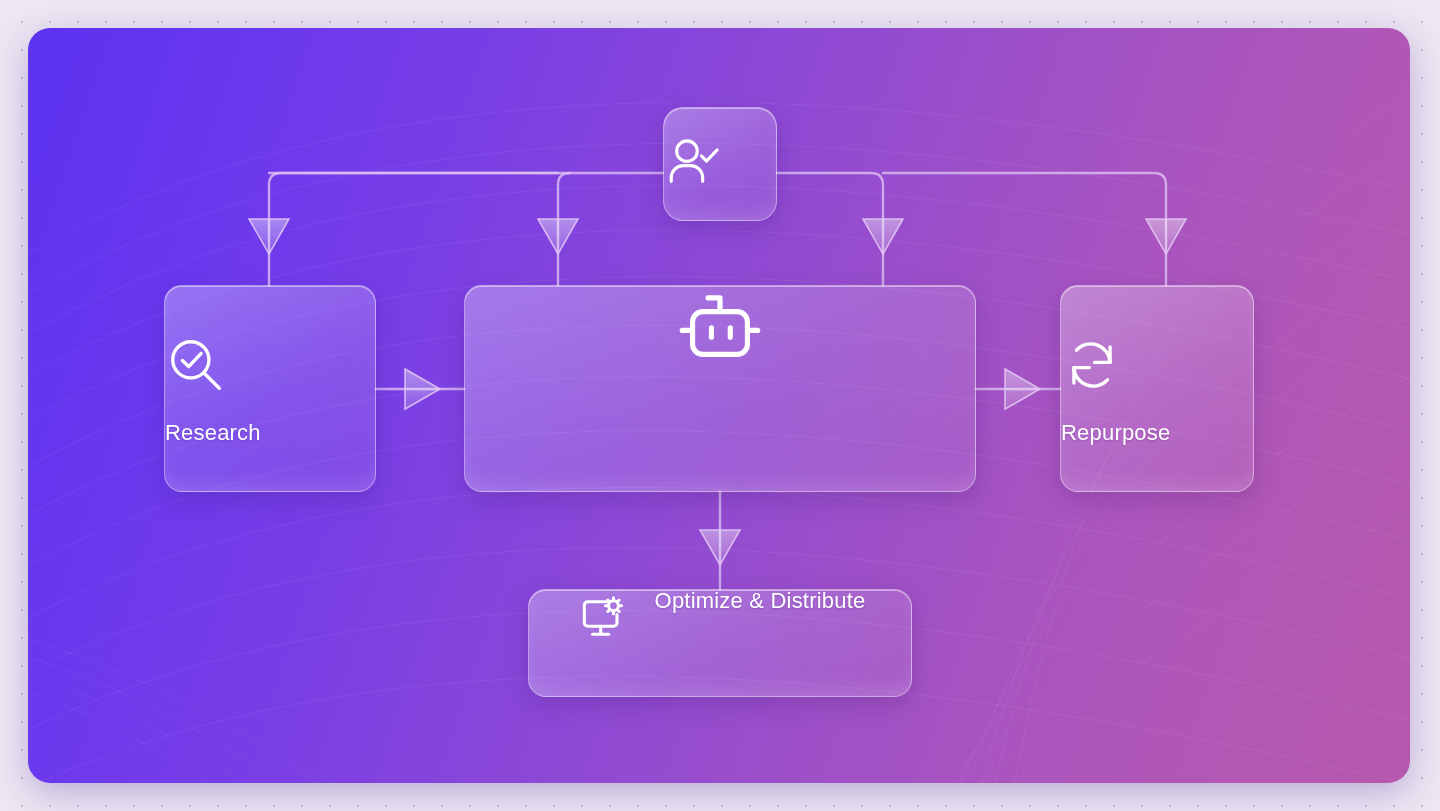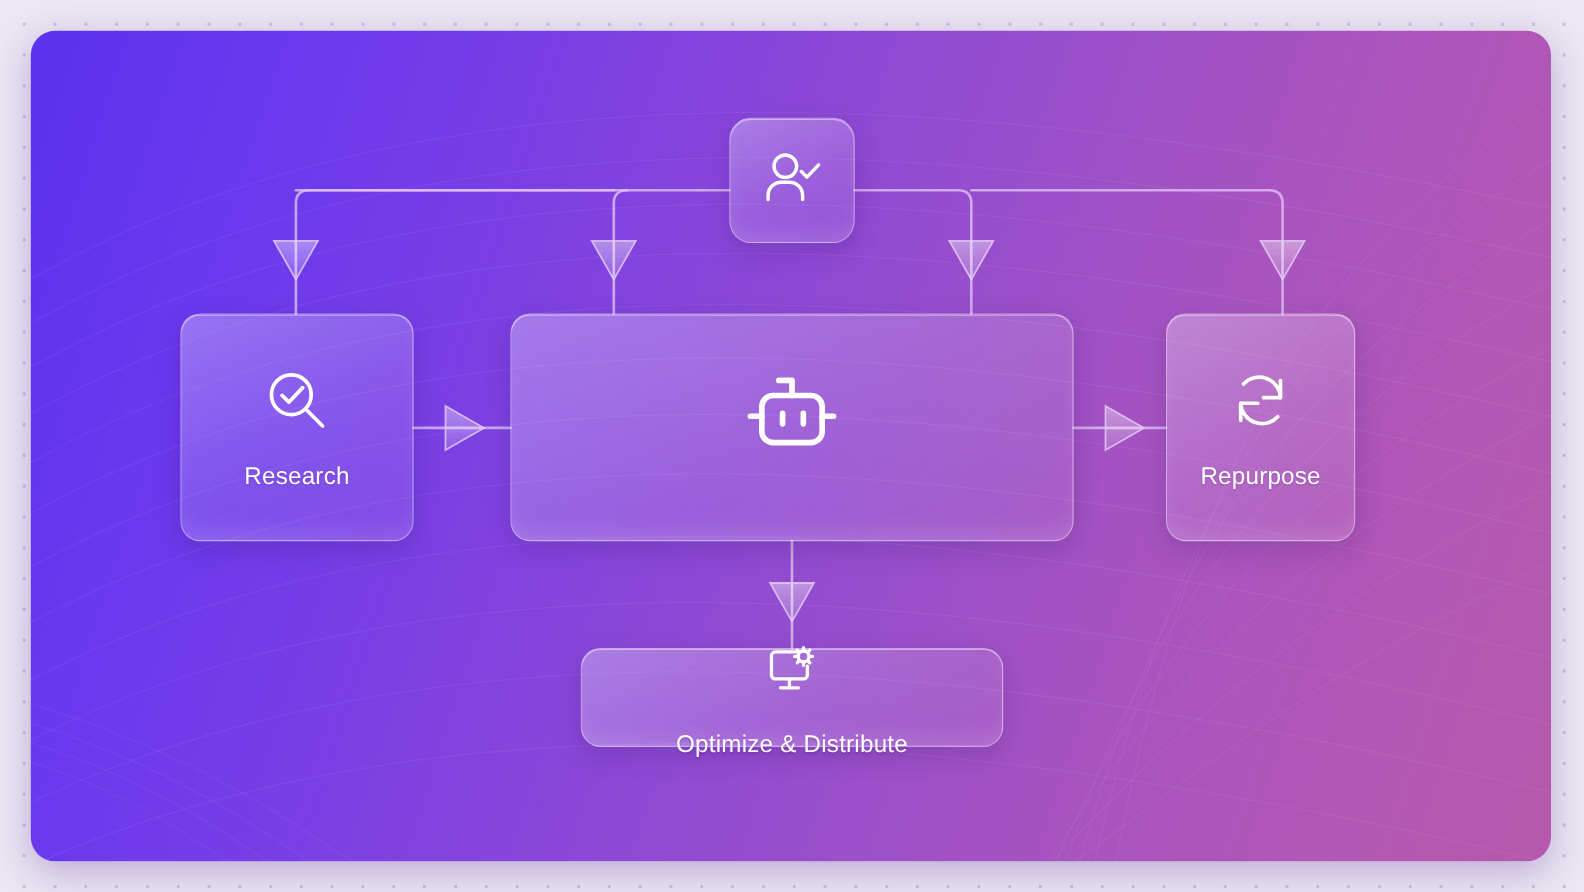--- a/index.html
+++ b/index.html
@@ -44,42 +44,42 @@
     position:absolute;
     border-radius:18px;
     border:1.5px solid rgba(255,255,255,.42);
     background:linear-gradient(150deg, rgba(255,255,255,.30) 0%, rgba(255,255,255,.13) 55%, rgba(255,255,255,.06) 100%);
     box-shadow:
       inset 0 1px 0 rgba(255,255,255,.45),
       inset 0 -14px 26px -14px rgba(255,255,255,.22),
       0 8px 24px rgba(40,10,90,.18);
     display:flex;
     flex-direction:column;
-    align-items:center;
+    align-items:flex-start;
     justify-content:center;
   }
   .node-icon { display:block; }
   .node-label {
     color:#ffffff;
     font-size:22px;
     font-weight:400;
     letter-spacing:.2px;
     line-height:1;
     white-space:nowrap;
     text-shadow:0 1px 2px rgba(50,10,100,.22);
   }
 
   
   #node-top       { left:635px; top:79px;  width:114px; height:114px; border-radius:20px; }
   #node-research  { left:136px; top:257px; width:212px; height:207px; }
   #node-center    { left:436px; top:257px; width:512px; height:207px;
                     flex-direction:row; justify-content:space-around; }
-  #node-repurpose { left:1032px;top:257px; width:172px; height:207px; }
-  #node-bottom    { left:500px; top:561px; width:384px; height:90px;
-                    flex-direction:column; justify-content:center; gap:24px; }
+  #node-repurpose { left:1032px;top:257px; width:194px; height:207px; }
+  #node-bottom    { left:500px; top:561px; width:384px; height:108px;
+                    flex-direction:row; justify-content:center; gap:24px; }
 
   
   .cell { display:flex; flex-direction:column; align-items:center; justify-content:center; }
   .cell .node-label { margin-top:18px; }
   #node-research .node-label, #node-repurpose .node-label { margin-top:22px; }
   #cell-bot { transform:translateY(-2px); }
 </style>
 </head>
 <body>
 

